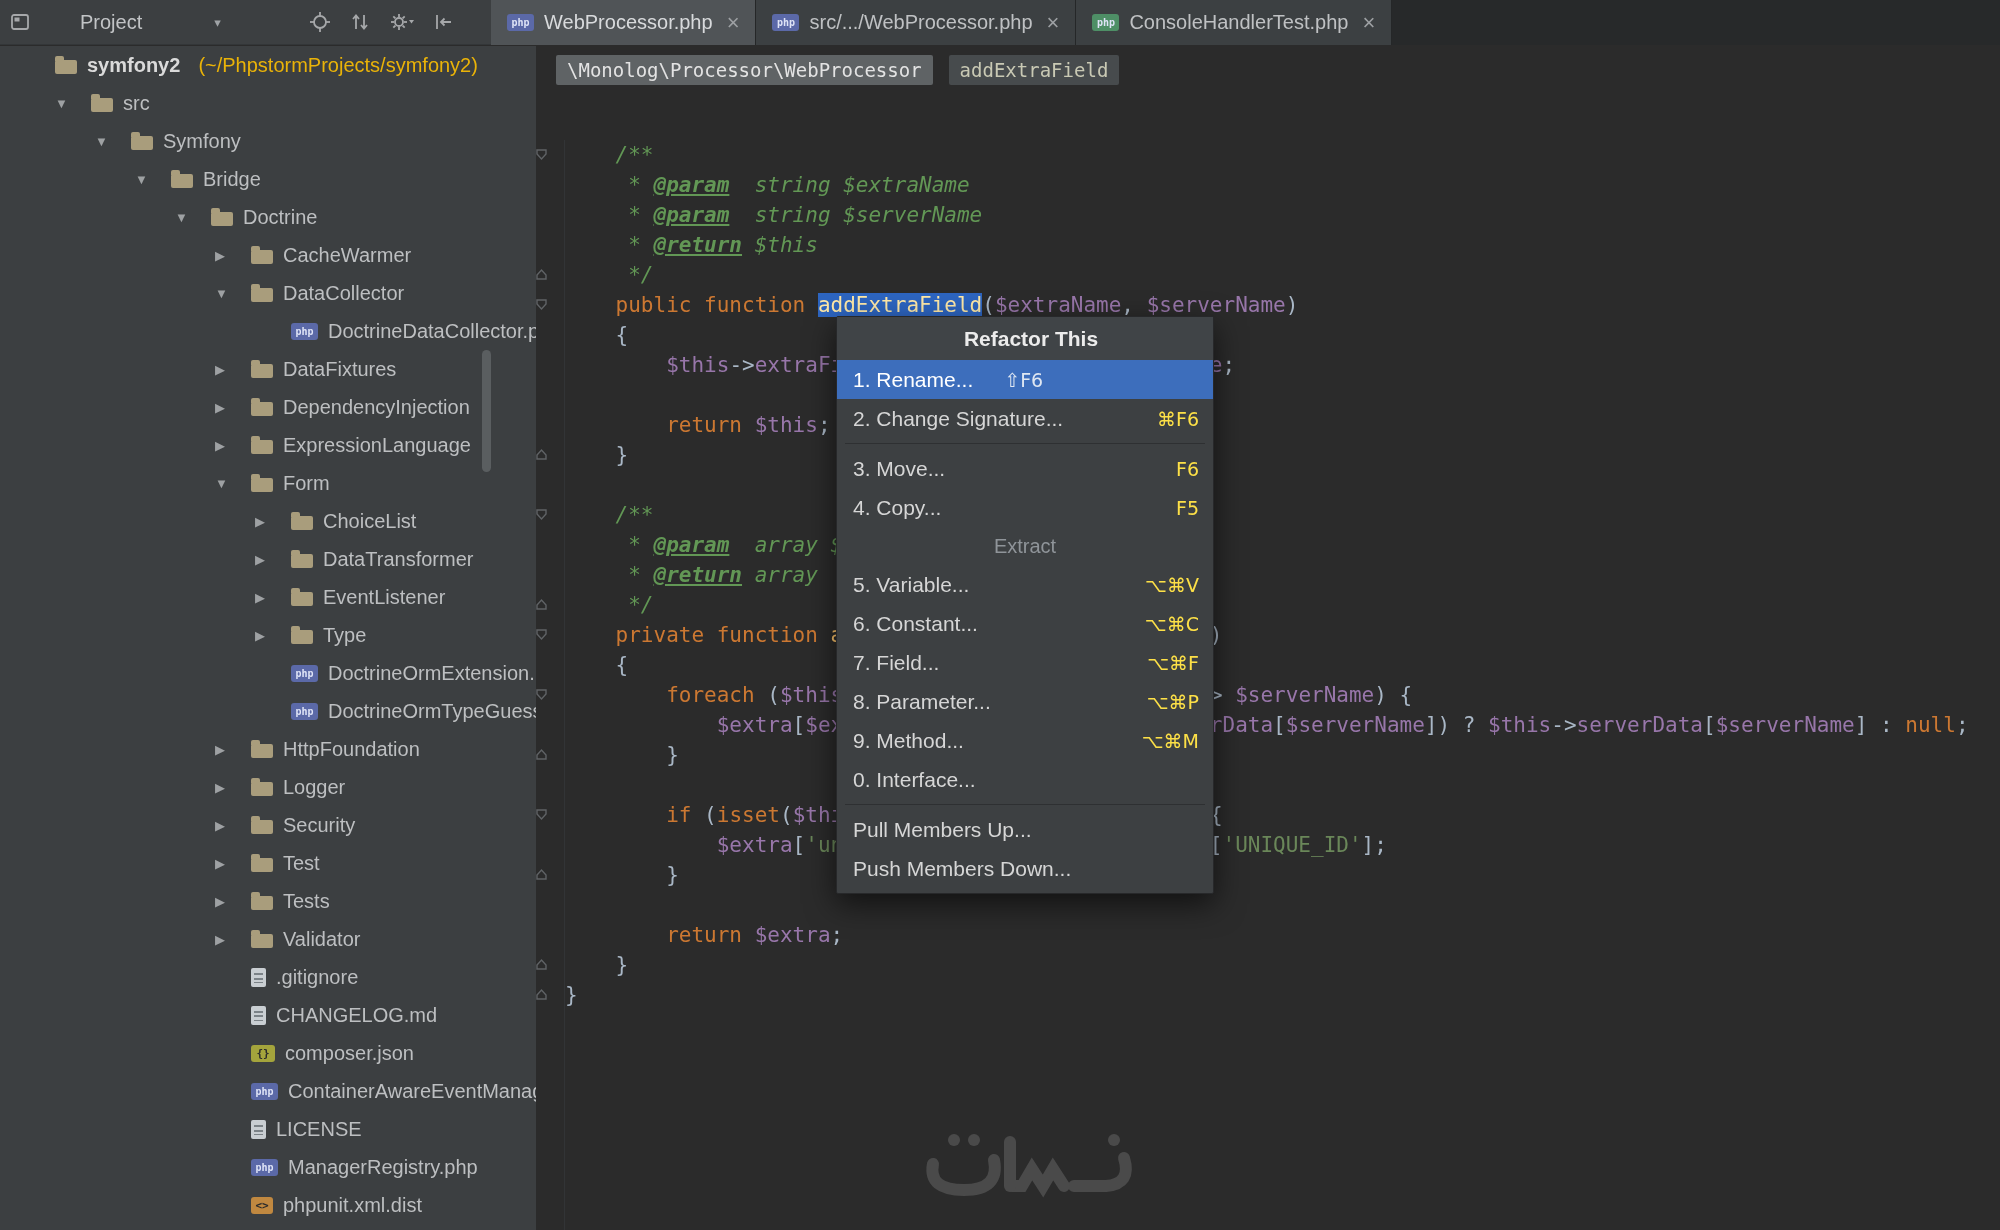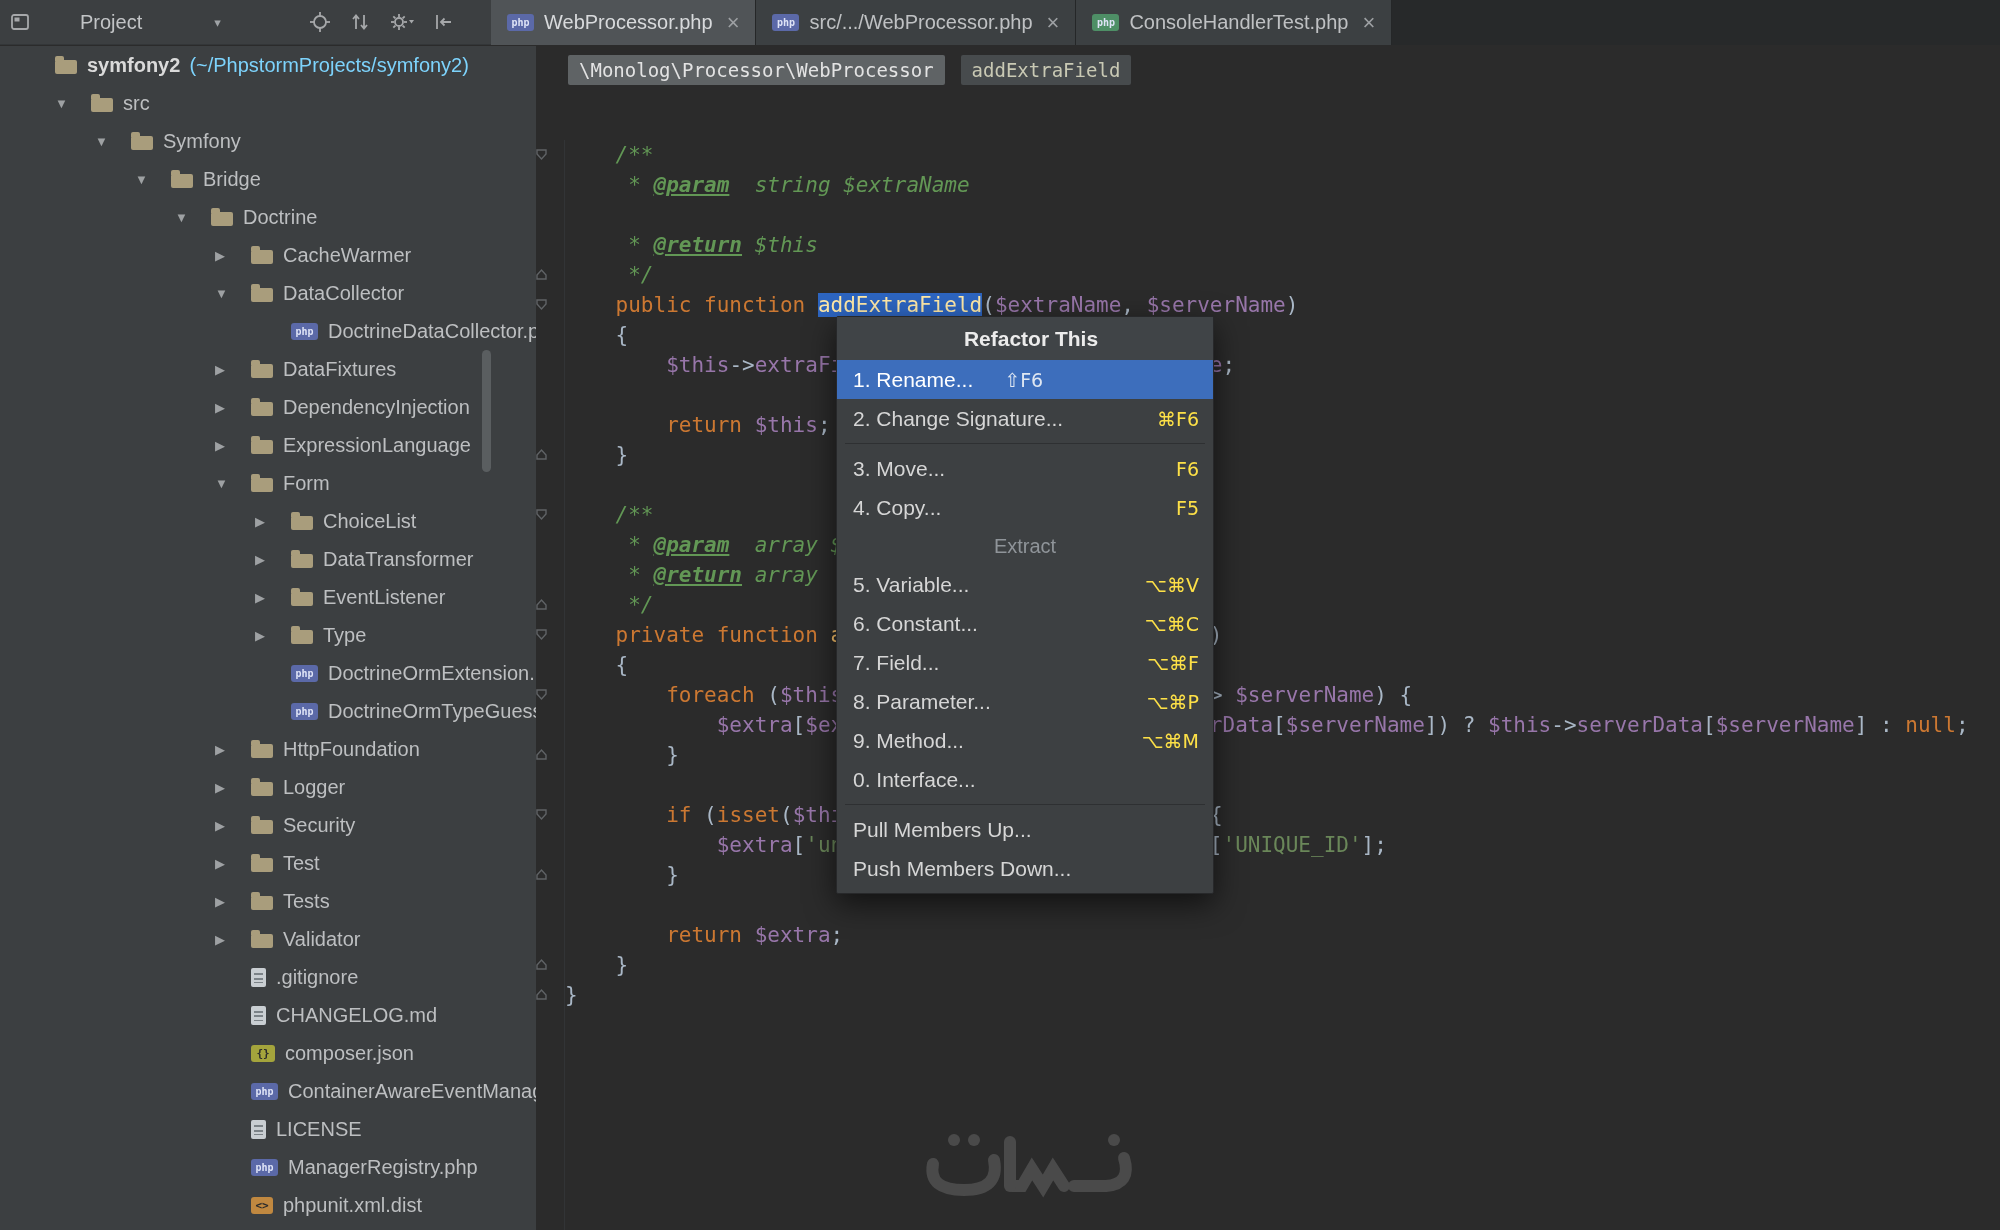--- a/index.html
+++ b/index.html
@@ -34,26 +34,26 @@
   .icon-file{width:15px;height:19px;background:#c9ced2;border-radius:2px;position:relative;flex:none;}
   .icon-file::before{content:'';position:absolute;left:3px;right:3px;top:5px;height:10px;
     background:repeating-linear-gradient(#7b8287 0 2px, transparent 2px 4.5px);}
 
   
   .tree{position:absolute;left:0;top:46px;width:491px;bottom:0;background:#3c3f41;overflow:hidden;z-index:2;padding-left:45px;}
   .trow{height:38px;display:flex;align-items:center;font-size:20px;color:#bdbfc1;white-space:nowrap;box-sizing:border-box;}
   .trow .arrow{width:36px;flex:none;color:#9ea1a3;font-size:13px;}
   .trow .tlabel{margin-left:10px;}
   .trow.root .tlabel{font-weight:bold;color:#dadada;}
-  .tsuffix{color:#7dd3fc;margin-left:9px;}
+  .tsuffix{color:#eab308;margin-left:18px;}
   .vthumb{position:absolute;left:482px;top:350px;width:9px;height:122px;background:#5a5e60;border-radius:5px;z-index:7;}
 
   
   .editor{position:absolute;left:491px;top:45px;right:0;bottom:0;background:#2b2b2b;overflow:hidden;z-index:1;}
-  .breadcrumbs{position:absolute;left:16px;top:0;right:0;height:50px;display:flex;align-items:center;gap:16px;
+  .breadcrumbs{position:absolute;left:4px;top:0;right:0;height:50px;display:flex;align-items:center;gap:16px;
     padding-left:61px;font-family:"DejaVu Sans Mono",monospace;font-size:19px;}
   .crumb1{background:#5f6365;color:#e3e3e3;padding:4px 11px;border-radius:2px;}
   .crumb2{background:#474b4d;color:#c9c9b4;padding:4px 11px;border-radius:2px;}
 
   .code{position:absolute;left:0;top:95px;right:0;bottom:0;
     font-family:"DejaVu Sans Mono",monospace;font-size:21px;line-height:30px;}
   .code::before{content:'';position:absolute;left:73px;top:0;bottom:0;width:1px;background:#323436;}
   .cline{display:flex;height:30px;}
   .gut{width:74px;flex:none;position:relative;}
   .gut svg{position:absolute;left:44px;top:8px;}
@@ -316,20 +316,21 @@
             </svg>
           </span>
           <span class="ltxt"><span class="c-d">    /**</span></span>
         </div>
         <div class="cline">
           <span class="gut"></span>
           <span class="ltxt"><span class="c-d">     * </span><span class="c-dt">@param</span><span class="c-d">  string $extraName</span></span>
         </div>
         <div class="cline">
           <span class="gut"></span>
+          <span class="ltxt"><span class="c-d">     * </span><span class="c-dt">@param</span><span class="c-d">  string $serverName</span></span>
         </div>
         <div class="cline">
           <span class="gut"></span>
           <span class="ltxt"><span class="c-d">     * </span><span class="c-dt">@return</span><span class="c-d"> $this</span></span>
         </div>
         <div class="cline">
           <span class="gut">
             <svg width="13" height="13" viewBox="0 0 13 13">
               <polygon points="2,11 11,11 11,7 6.5,2 2,7" fill="none" stroke="#606366" stroke-width="1.4"></polygon>
             </svg>

